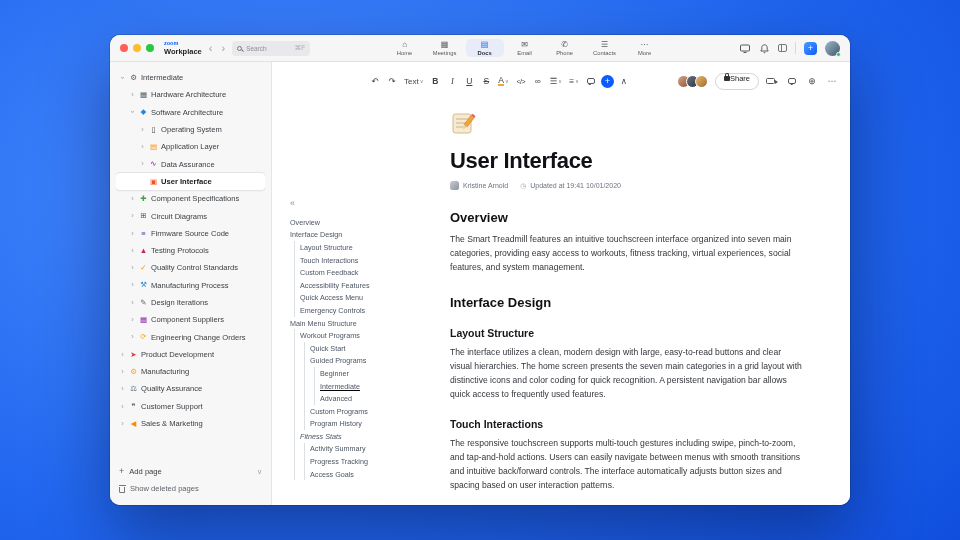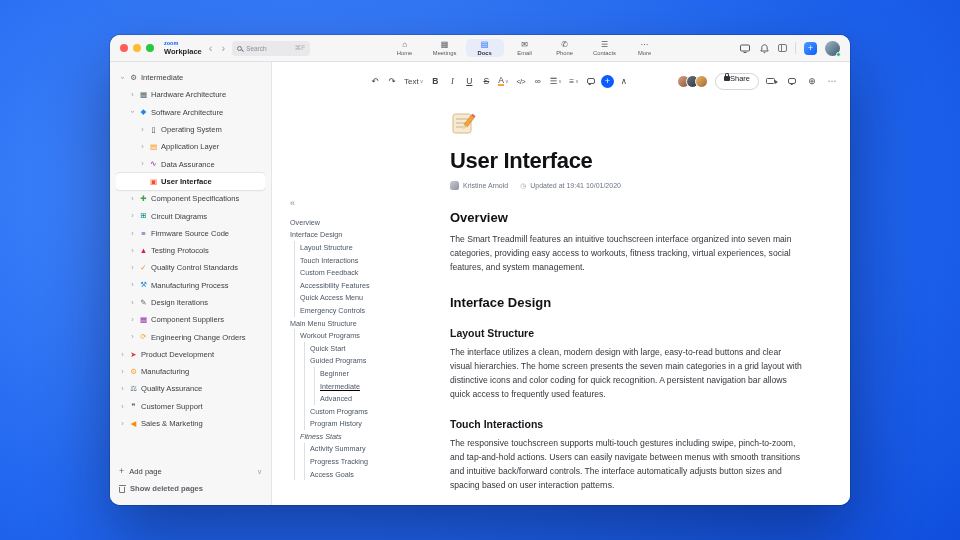--- a/index.html
+++ b/index.html
@@ -64,21 +64,21 @@
   .chev { width:7px; flex:0 0 7px; color:#9aa0a6; font-size:7.5px; text-align:center; line-height:1; }
   .chev.down { transform:rotate(90deg); }
   .ticon { width:9px; flex:0 0 9px; font-size:7.5px; text-align:center; line-height:1; }
   .tlabel { font-size:7.6px; color:#3c4043; white-space:nowrap; overflow:hidden; }
   .trow.sel .tlabel { font-weight:bold; color:#17181b; }
   .sb-bottom { margin-top:auto; padding-top:4px; }
   .addrow, .delrow { height:17px; display:flex; align-items:center; gap:5px; font-size:7.6px;
     color:#3c4043; padding:0 3px; }
   .plus-glyph { font-size:9px; color:#5f6368; line-height:1; }
   .addrow .right-chev { margin-left:auto; color:#9aa0a6; font-size:7px; }
-  .delrow { color:#5f6368;font-weight:bold; }
+  .delrow { color:#5f6368; }
 
   
   .content { flex:1; position:relative; background:#fff; min-width:0; }
 
   
   .doc-toolbar { position:absolute; top:7px; left:0; right:0; height:24px;
     display:flex; align-items:center; padding:0 12px 0 96px; gap:3px; }
   .fmt-btn { min-width:14px; height:16px; display:flex; align-items:center; justify-content:center;
     gap:1px; padding:0 2px; border-radius:3px; color:#3f4248; }
   .fmt-glyph { font-size:8.5px; line-height:1; }

